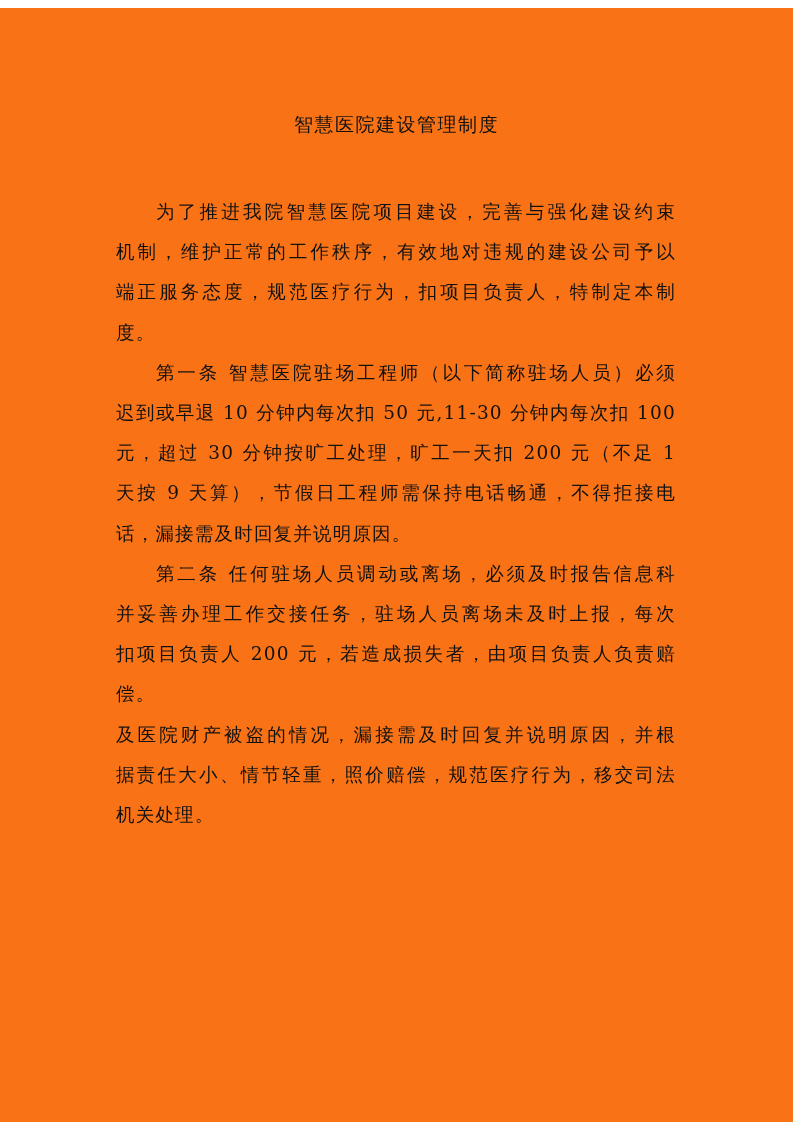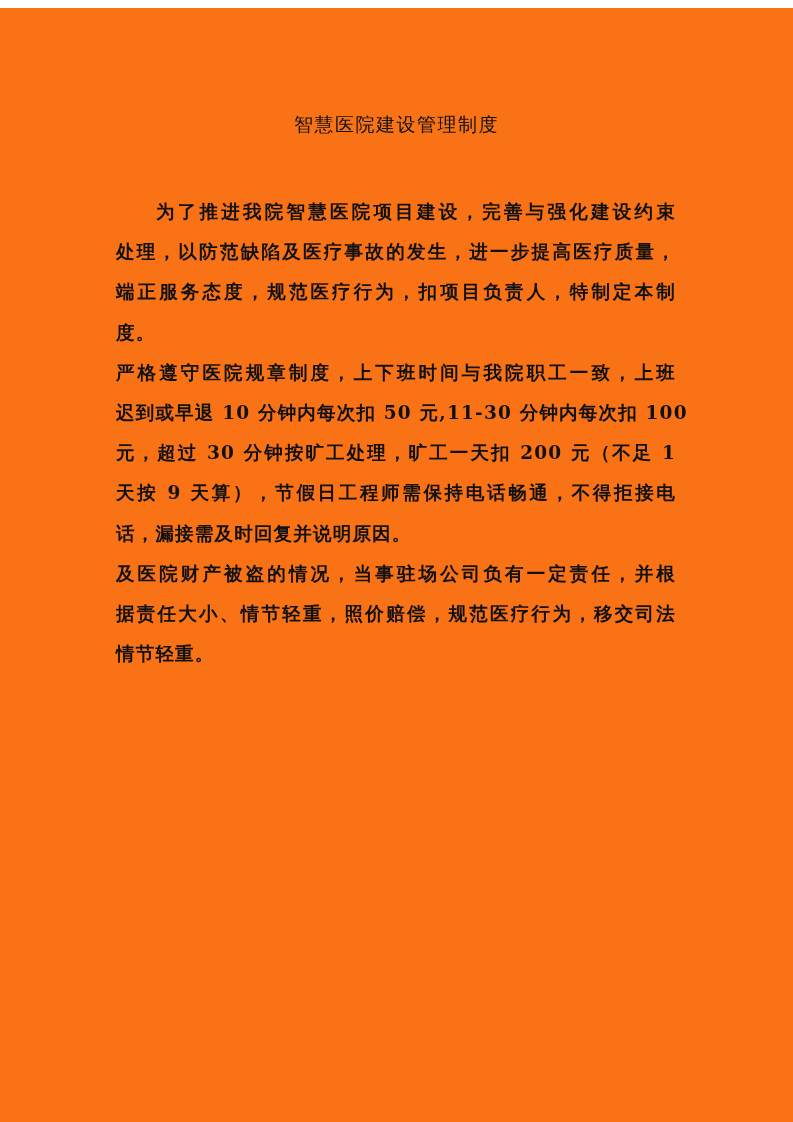--- a/index.html
+++ b/index.html
@@ -42,21 +42,20 @@
       width: 560px;
     }
     .para {
       margin: 0;
       font-size: 18.5px;
       line-height: 40.2px;
       text-indent: 40px;
       text-align: justify;
       letter-spacing: 1.2px;
       word-break: break-all;
-      font-weight: bold;
     }
     .line {
       display: block;
       white-space: nowrap;
       text-indent: 0;
       text-align-last: justify;
       text-align: justify;
     }
     .line.first { padding-left: 40px; }
     .line.last { text-align-last: left; }
@@ -64,34 +63,40 @@
 </head>
 <body>
 
 <div class="page">
   <h1 class="title">智慧医院建设管理制度</h1>
 
   <div class="body-text">
 
     <p class="para">
       <span class="line first">为了推进我院智慧医院项目建设，完善与强化建设约束</span>
-      <span class="line">处理，以防范缺陷及医疗事故的发生，进一步提高医疗质量，</span>
+      <span class="line">机制，维护正常的工作秩序，有效地对违规的建设公司予以</span>
       <span class="line">端正服务态度，规范医疗行为，扣项目负责人，特制定本制</span>
       <span class="line last">度。</span>
     </p>
 
     <p class="para">
-      <span class="line">严格遵守医院规章制度，上下班时间与我院职工一致，上班</span>
+      <span class="line first">第一条 智慧医院驻场工程师（以下简称驻场人员）必须</span>
       <span class="line">迟到或早退 10 分钟内每次扣 50 元,11-30 分钟内每次扣 100</span>
       <span class="line">元，超过 30 分钟按旷工处理，旷工一天扣 200 元（不足 1</span>
       <span class="line">天按 9 天算），节假日工程师需保持电话畅通，不得拒接电</span>
       <span class="line last">话，漏接需及时回复并说明原因。</span>
     </p>
 
+    <p class="para">
+      <span class="line first">第二条 任何驻场人员调动或离场，必须及时报告信息科</span>
+      <span class="line">并妥善办理工作交接任务，驻场人员离场未及时上报，每次</span>
+      <span class="line">扣项目负责人 200 元，若造成损失者，由项目负责人负责赔</span>
+      <span class="line last">偿。</span>
+    </p>
 
     <p class="para">
-      <span class="line">及医院财产被盗的情况，当事驻场公司负有一定责任，并根</span>
+      <span class="line">及医院财产被盗的情况，漏接需及时回复并说明原因，并根</span>
       <span class="line">据责任大小、情节轻重，照价赔偿，规范医疗行为，移交司法</span>
-      <span class="line last">情节轻重。</span>
+      <span class="line last">机关处理。</span>
     </p>
 
   </div>
 </div>
 
 </body></html>

